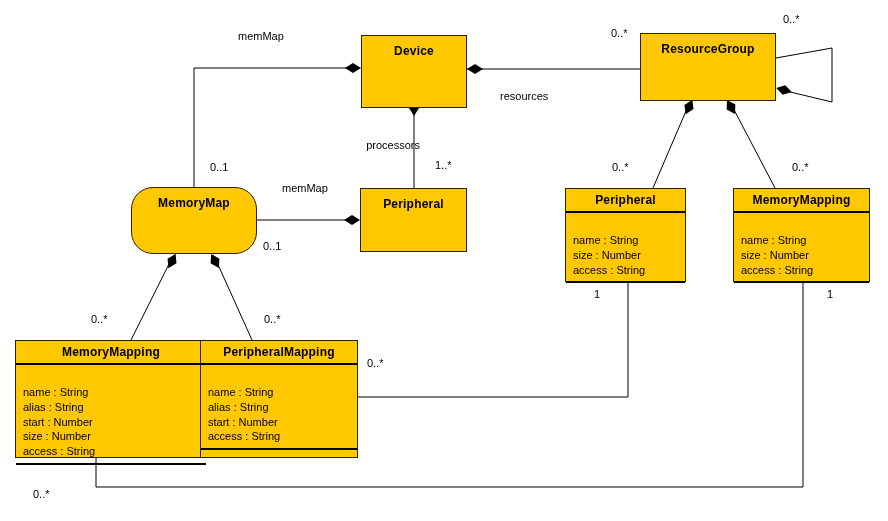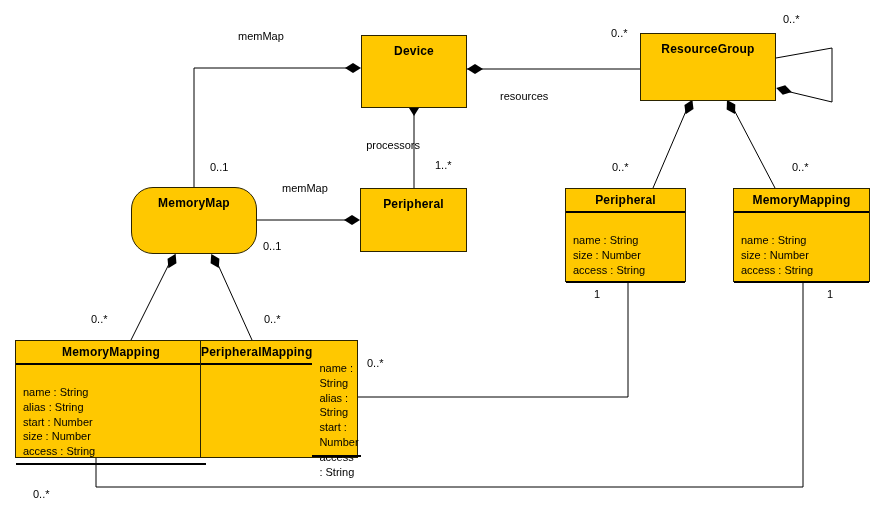--- a/index.html
+++ b/index.html
@@ -101,21 +101,21 @@
     <div class="attrs">
       <div>name : String</div>
       <div>alias : String</div>
       <div>start : Number</div>
       <div>size : Number</div>
       <div>access : String</div>
     </div>
     <div class="ops"></div>
   </div>
 
-  <div class="cls comp" style="left:200px; top:340px; width:158px; height:118px; display:flex; flex-direction:row;">
+  <div class="cls comp" style="left:200px; top:340px; width:158px; height:118px; display:flex; flex-direction:column;">
     <div class="title">PeripheralMapping</div>
     <div class="attrs">
       <div>name : String</div>
       <div>alias : String</div>
       <div>start : Number</div>
       <div>access : String</div>
     </div>
     <div class="ops"></div>
   </div>
 

